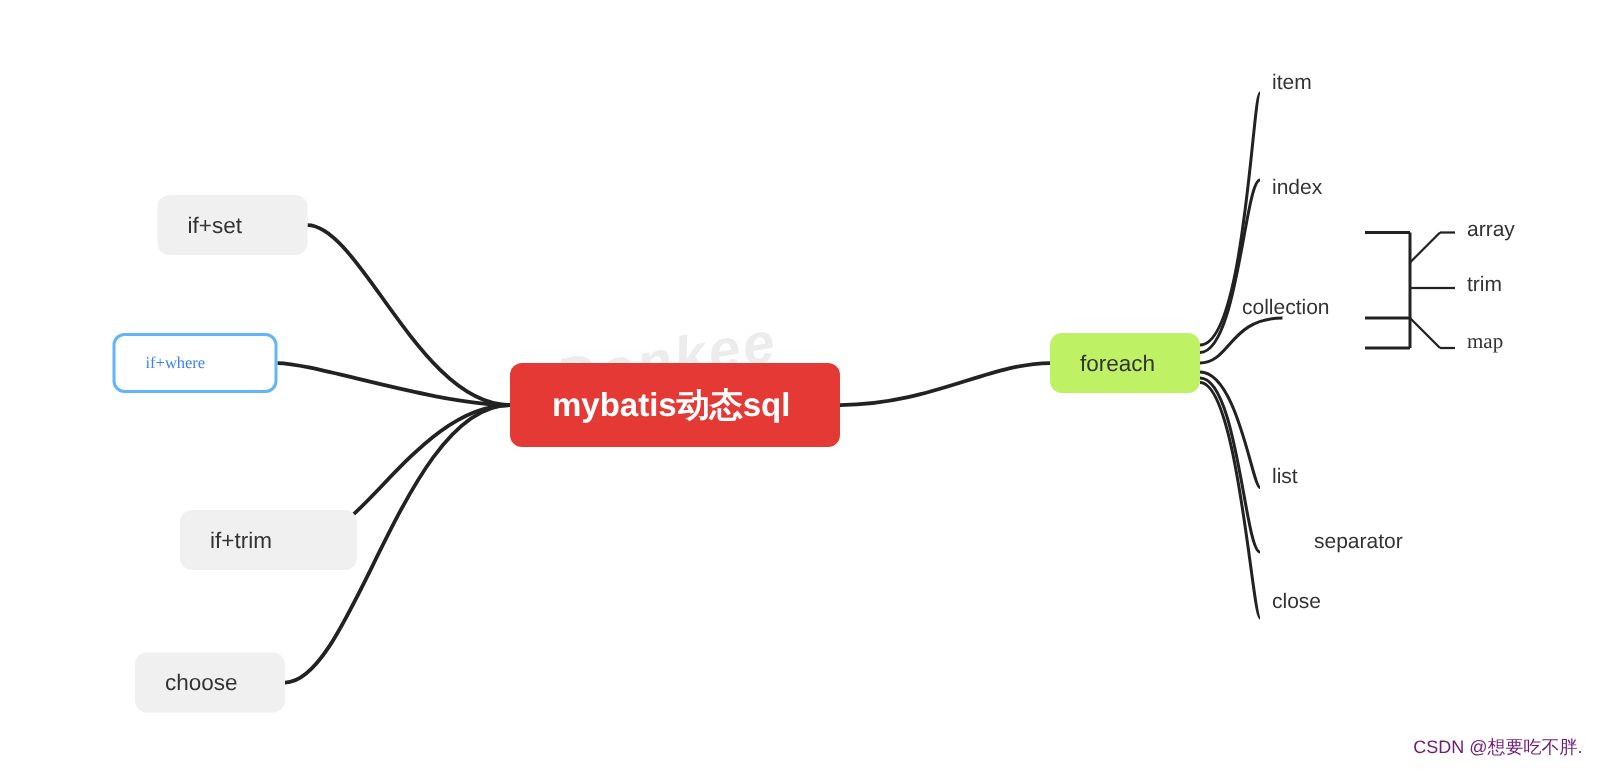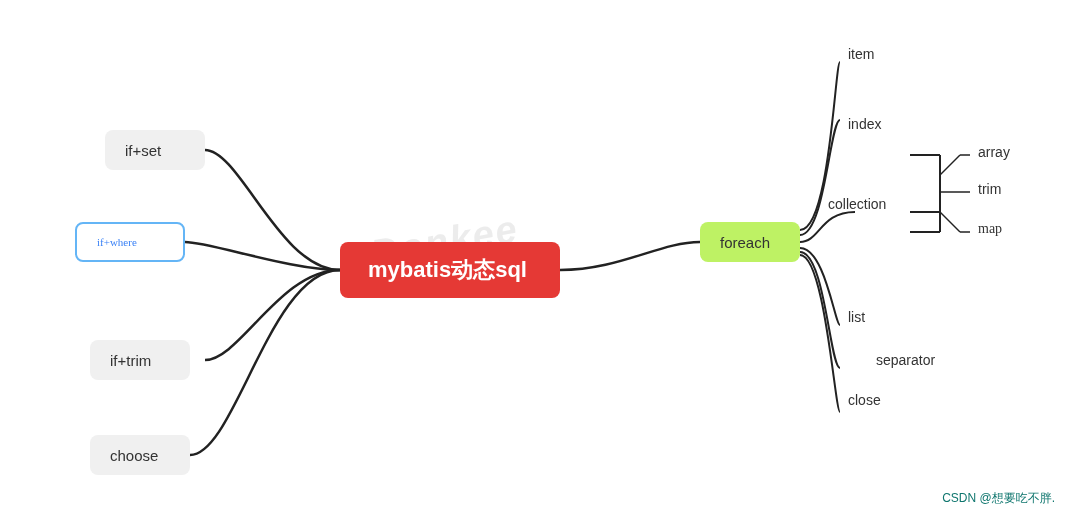--- a/index.html
+++ b/index.html
@@ -88,21 +88,21 @@
       pointer-events: none;
       user-select: none;
       letter-spacing: 2px;
     }
 
     .credit {
       position: absolute;
       bottom: 10px;
       right: 16px;
       font-size: 12px;
-      color: #0f766e;
+      color: #701a75;
     }
   </style>
 </head>
 <body>
 
 <div id="canvas">
 
   <div class="watermark" style="left:370px; top:220px;">Donkee</div>
 
   <svg id="connections">
@@ -146,21 +146,21 @@
   <div class="node node-center" style="left:340px; top:242px; width:220px; height:56px;">mybatis动态sql</div>
 
   <div class="node node-left" style="left:105px; top:130px; width:100px; height:40px;">
     <span>if+set</span>
   </div>
 
   <div class="node node-ifwhere" style="left:75px; top:222px; width:110px; height:40px;">
     <span>if+where</span>
   </div>
 
-  <div class="node node-left" style="left:90px; top:340px; width:100px; height:40px;">
+  <div class="node node-left" style="left:120px; top:340px; width:118px; height:40px;">
     <span>if+trim</span>
   </div>
 
   <div class="node node-left" style="left:90px; top:435px; width:100px; height:40px;">
     <span>choose</span>
   </div>
 
   <div class="node node-foreach" style="left:700px; top:222px; width:100px; height:40px;">
     <span>foreach</span>
   </div>

